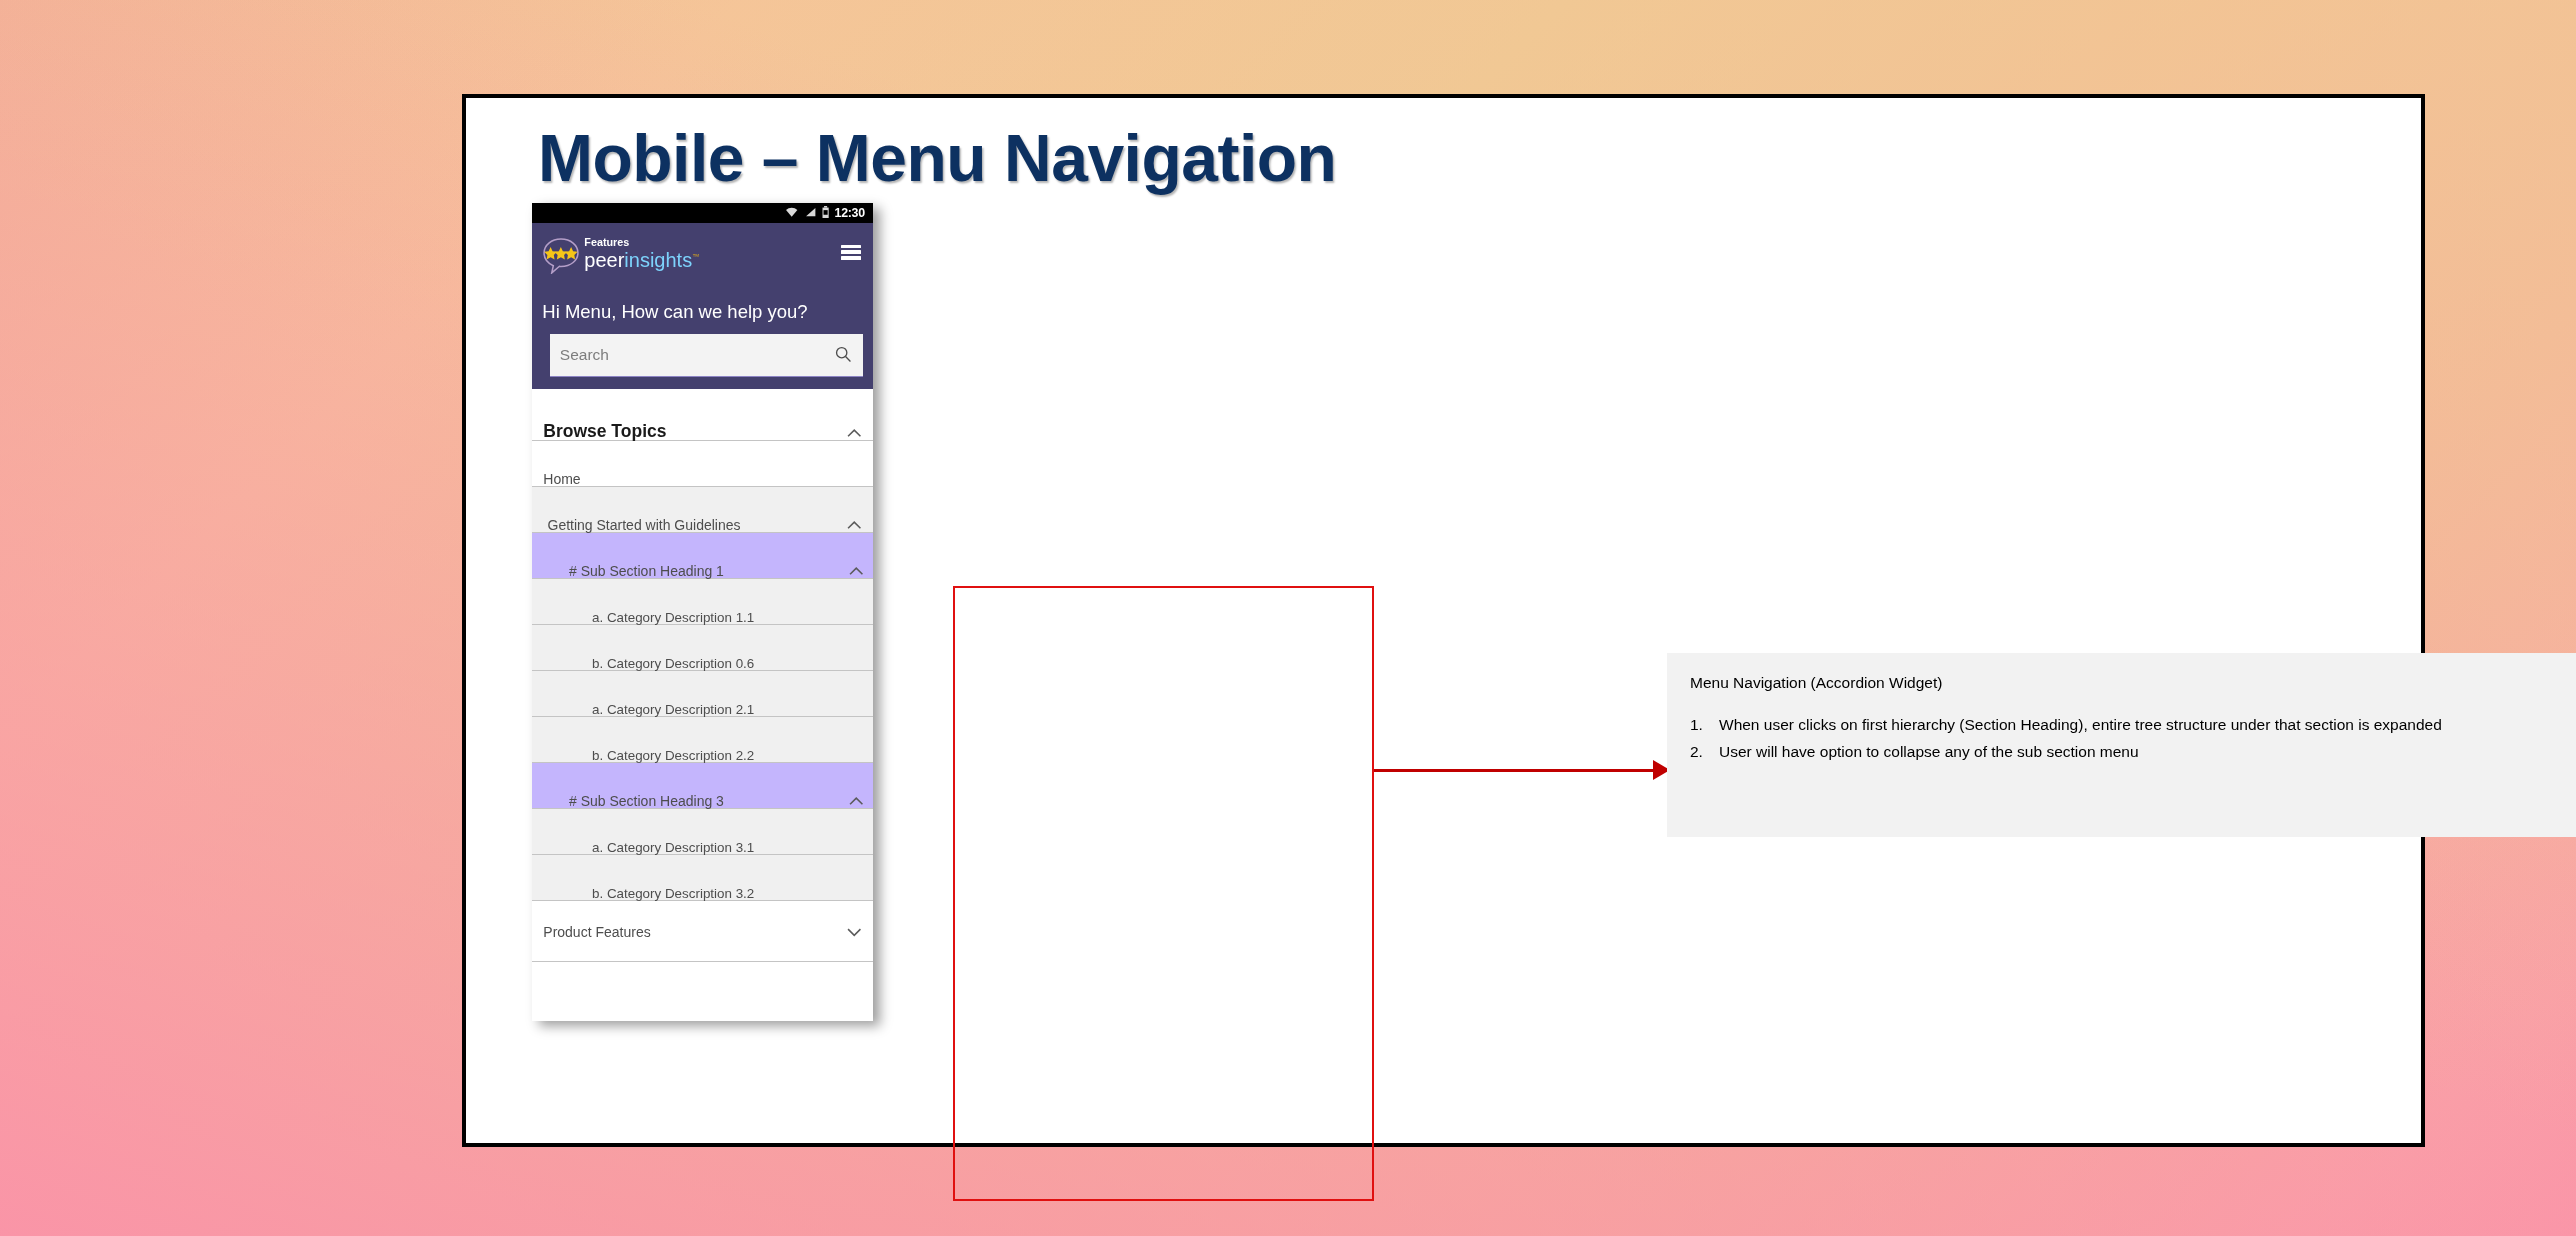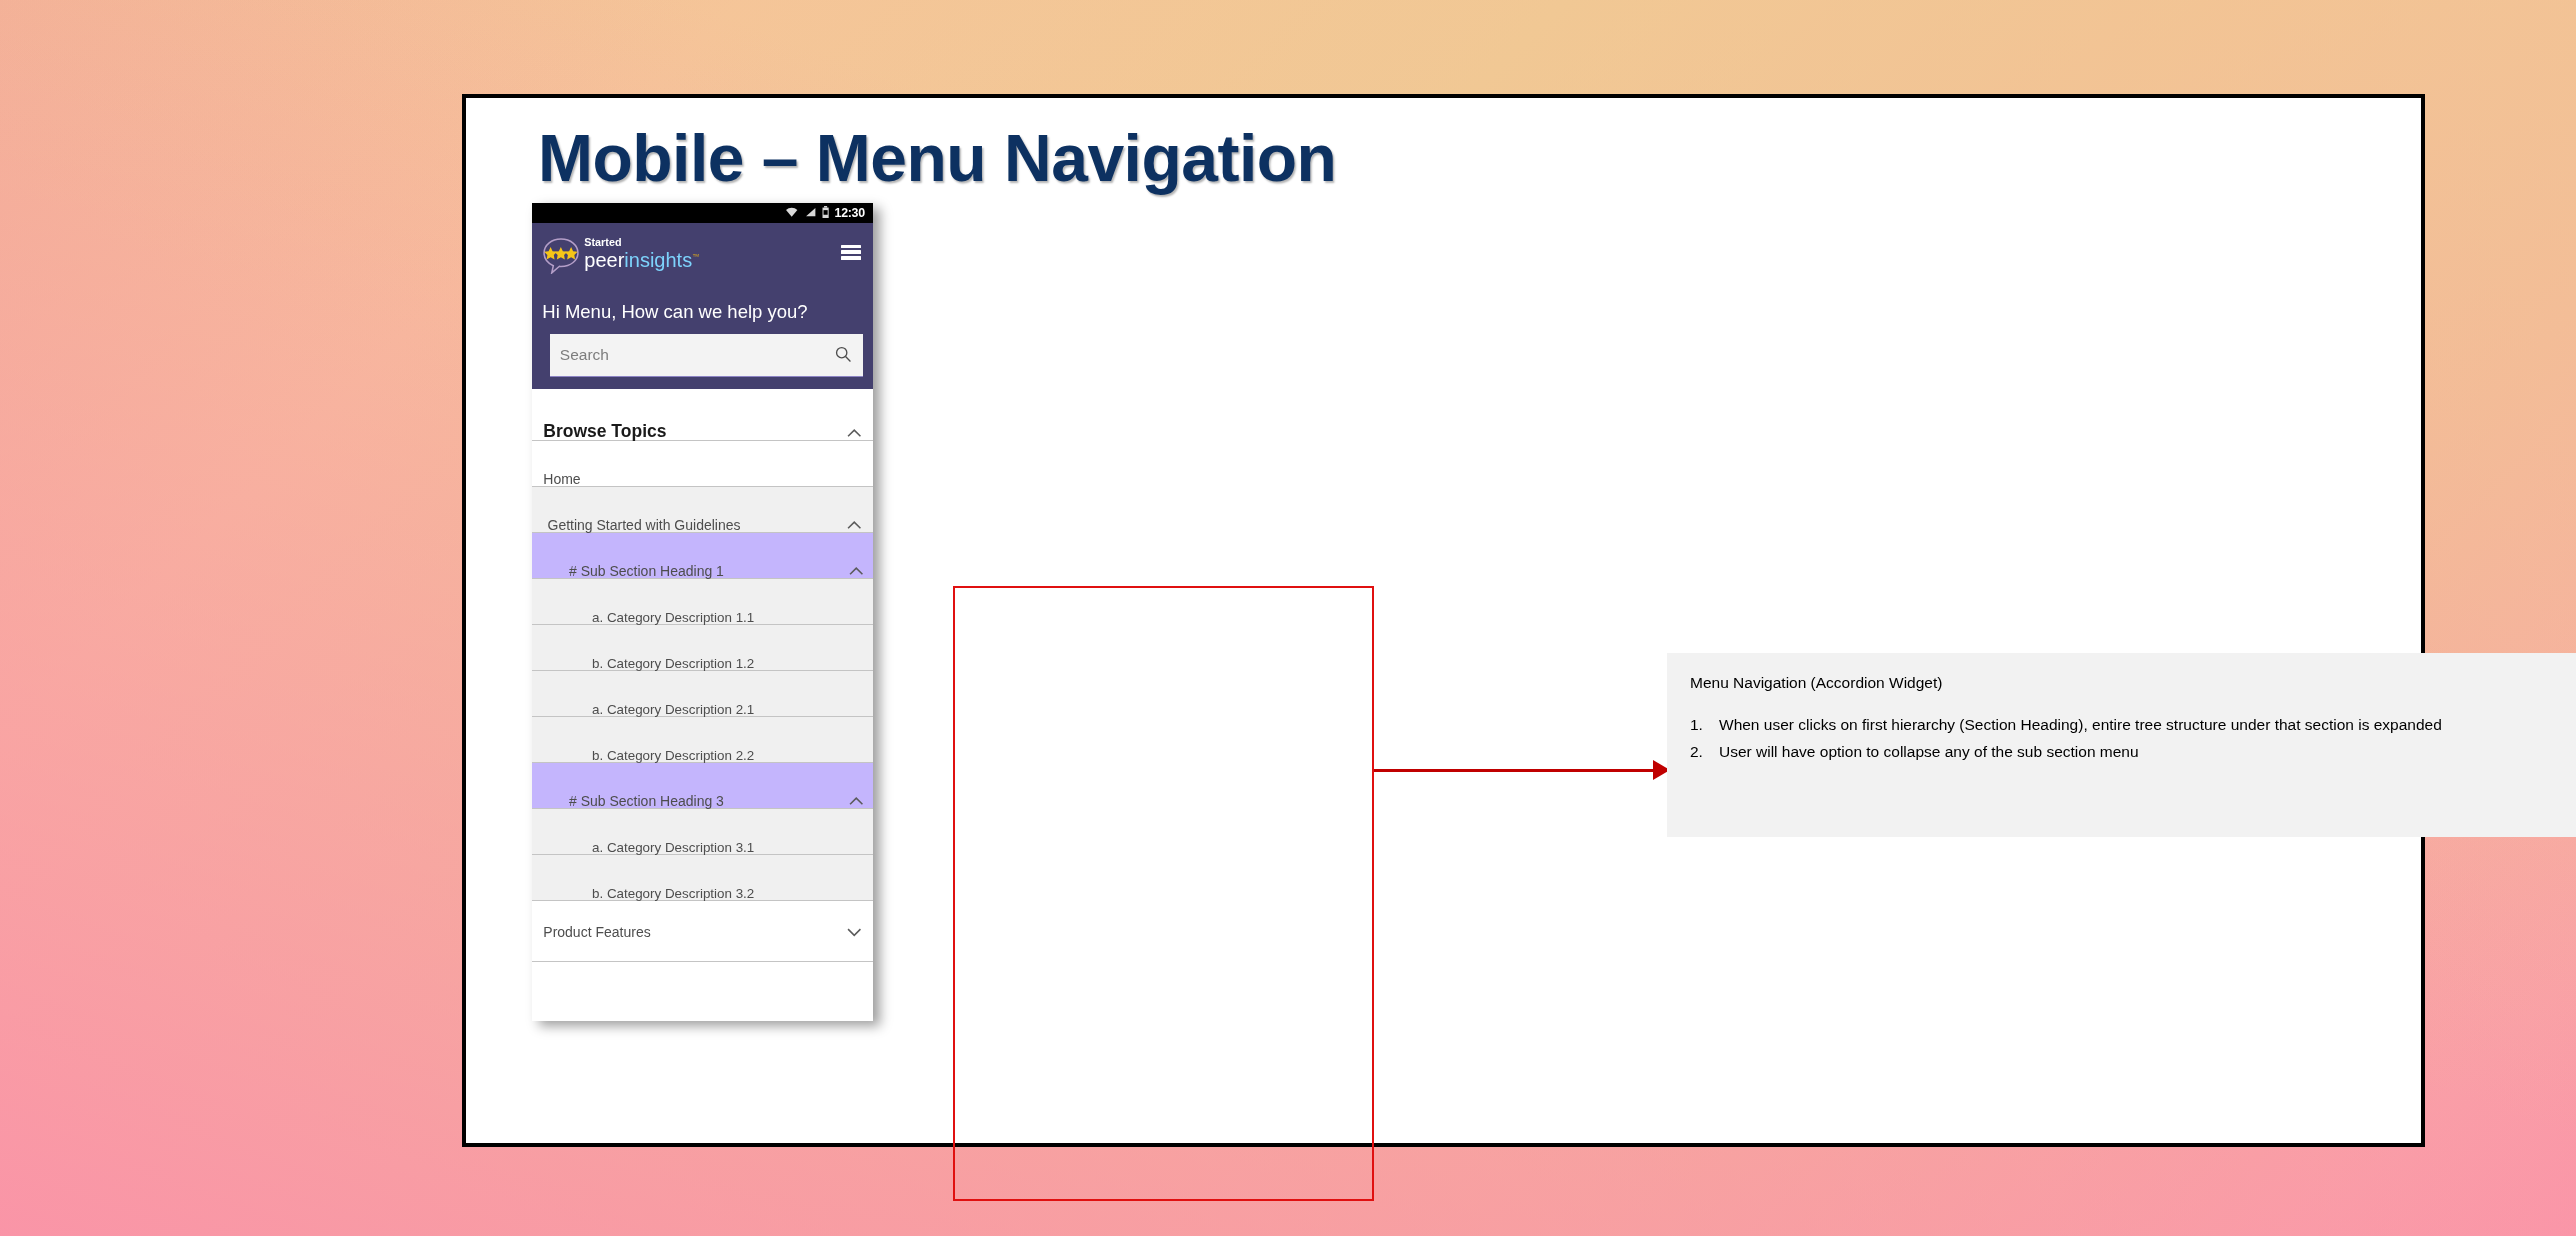--- a/index.html
+++ b/index.html
@@ -345,21 +345,21 @@
         <div id="brand-row">
           <span id="logo-mark">
             <svg width="40" height="37" viewBox="0 0 78 72">
               <path d="M39 4 C20 4 6 16 6 31 C6 42 13 51 24 56 L21 70 L36 57 C37.5 57.5 38.5 57.5 39 57.5 C58 57.5 72 45.5 72 31 C72 16 58 4 39 4 Z" fill="none" stroke="#b49ec8" stroke-width="3"></path>
               <path d="M16 30 l4.2 8.6 9.5 1.4 -6.9 6.7 1.6 9.4 -8.4 -4.4 -8.4 4.4 1.6 -9.4 -6.9 -6.7 9.5 -1.4 Z" transform="translate(4,-8) scale(0.92)" fill="#f5c518"></path>
               <path d="M16 30 l4.2 8.6 9.5 1.4 -6.9 6.7 1.6 9.4 -8.4 -4.4 -8.4 4.4 1.6 -9.4 -6.9 -6.7 9.5 -1.4 Z" transform="translate(24,-8) scale(0.92)" fill="#f5c518"></path>
               <path d="M16 30 l4.2 8.6 9.5 1.4 -6.9 6.7 1.6 9.4 -8.4 -4.4 -8.4 4.4 1.6 -9.4 -6.9 -6.7 9.5 -1.4 Z" transform="translate(44,-8) scale(0.92)" fill="#f5c518"></path>
             </svg>
           </span>
           <span id="logo-text">
-            <div id="logo-gartner">Started</div>
+            <div id="logo-gartner">Features</div>
             <div id="logo-peer"><span class="w">peer</span><span class="g">insights</span><span class="tm">™</span></div>
           </span>
           <span id="hamburger">
             <span></span>
             <span></span>
             <span></span>
           </span>
         </div>
 
         <div id="greeting">Hi Menu, How can we help you?</div>
@@ -400,21 +400,21 @@
             <span class="chev">
               <svg width="16.5" height="13.4" viewBox="0 0 32 26">
                 <path d="M4 18 L16 6 L28 18" fill="none" stroke="#5a5a5a" stroke-width="3"></path>
               </svg>
             </span>
           </div>
           <div class="row cat">
             <span class="label">a. Category Description 1.1</span>
           </div>
           <div class="row cat">
-            <span class="label">b. Category Description 1.2</span>
+            <span class="label">b. Category Description 0.6</span>
           </div>
           <div class="row cat">
             <span class="label">a. Category Description 2.1</span>
           </div>
           <div class="row cat">
             <span class="label">b. Category Description 2.2</span>
           </div>
           <div class="row sub">
             <span class="label"># Sub Section Heading 3</span>
             <span class="chev">

